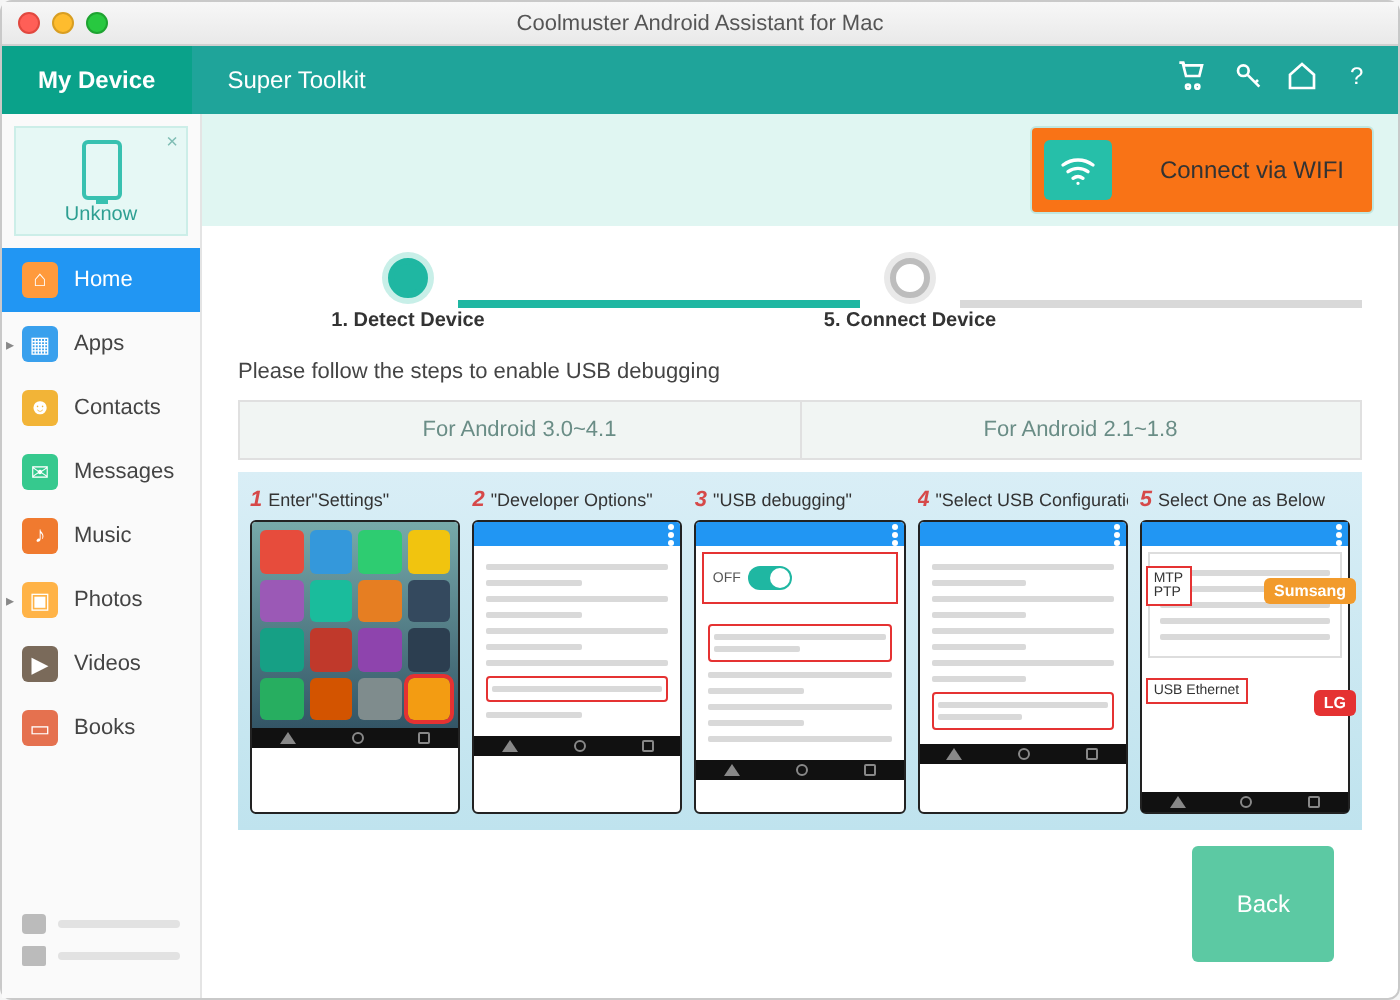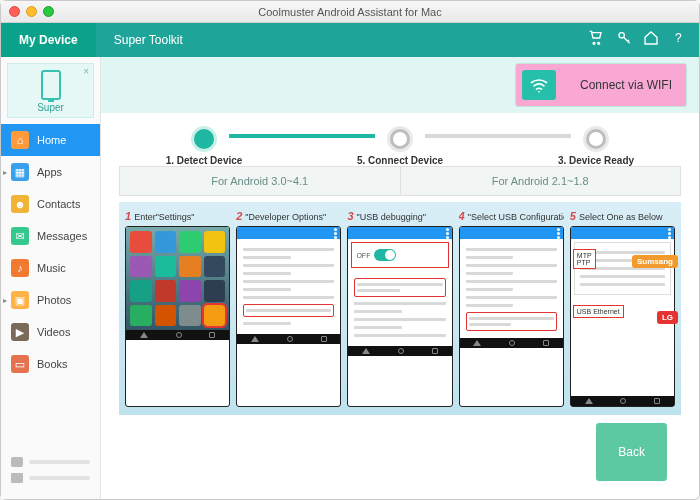--- a/index.html
+++ b/index.html
@@ -29,25 +29,25 @@
   .navitem { display:flex; align-items:center; gap:8px; padding:7px 10px; cursor:pointer; color:#444; position:relative;}
   .navitem.active { background:#2196f3; color:#fff; }
   .navitem .caret { position:absolute; left:2px; font-size:8px; color:#888;}
   .nicon { width:18px; height:18px; border-radius:3px; display:flex; align-items:center; justify-content:center; font-size:11px; color:#fff;}
   .storage { margin-top:auto; padding:10px; }
   .sbar { display:flex; align-items:center; gap:6px; margin-bottom:6px;}
   .sbar-icon { width:12px; height:10px; background:#bbb; border-radius:2px;}
   .sbar-line { flex:1; height:4px; background:#e2e2e2; border-radius:2px;}
   .content { flex:1; display:flex; flex-direction:column; min-width:0; }
   .wifi-row { height:56px; background:#e0f6f2; display:flex; align-items:center; justify-content:flex-end; padding-right:12px; }
-  .wifi-btn { display:flex; align-items:center; gap:24px; border:1px solid #bfe7e0; background:#f9a8d4; border-radius:3px; padding:6px 14px 6px 6px; font-size:12px; color:#333; cursor:pointer;margin-left:37px;}
+  .wifi-btn { display:flex; align-items:center; gap:24px; border:1px solid #bfe7e0; background:#f97316; border-radius:3px; padding:6px 14px 6px 6px; font-size:12px; color:#333; cursor:pointer;margin-left:37px;}
   .wifi-ico { width:34px; height:30px; background:#26bfa9; border-radius:3px; display:flex; align-items:center; justify-content:center;}
   .wifi-ico svg{width:20px;height:20px;fill:#fff;}
   .body { flex:1; padding:10px 18px 10px 18px; overflow:hidden; display:flex; flex-direction:column;}
-  .stepper { display:flex; align-items:center; justify-content:space-between; padding:6px 30px 0 30px; }
+  .stepper { display:flex; align-items:flex-end; justify-content:space-between; padding:6px 30px 0 30px; }
   .sstep { display:flex; flex-direction:column; align-items:center; font-size:10px; color:#555; gap:6px; width:110px;}
   .scircle { width:20px; height:20px; border-radius:50%; border:3px solid #bdbdbd; background:#fff; box-shadow:0 0 0 3px #e9e9e9;}
   .scircle.done { border-color:#1fb7a2; background:#1fb7a2; box-shadow:0 0 0 3px #c8efe8;}
   .slabel { font-weight:600; color:#333; font-size:10px;}
   .sline { height:4px; background:#d9d9d9; flex:1; margin:0 -30px; position:relative; top:-12px;}
   .sline.fill { background:#1fb7a2;}
   .intro { font-size:11px; color:#444; margin:14px 0 8px 0;}
   .vtabs { display:flex; }
   .vtab { flex:1; text-align:center; padding:8px 0; font-size:11px; background:#f1f5f3; border:1px solid #e0e0e0; color:#6a8d86; cursor:pointer; border-left:none;}
   .vtab:first-child{border-left:1px solid #e0e0e0;}
@@ -116,21 +116,21 @@
             <text x="6" y="18" font-size="18" fill="#fff">?</text>
           </svg></span>
     </div>
   </div>
 
   <div class="main">
     <div class="sidebar">
       <div class="device-card">
         <span class="close">×</span>
         <div class="device-phone"></div>
-        <div class="device-label">Super</div>
+        <div class="device-label">Unknow</div>
       </div>
       <ul class="navlist">
         <li class="navitem active">
           <span class="nicon" style="background:#ff9a3c">⌂</span>
           <span>Home</span>
         </li>
         <li class="navitem">
           <span class="caret">▸</span>
           <span class="nicon" style="background:#39a0ed">▦</span>
           <span>Apps</span>
@@ -190,26 +190,23 @@
           <div class="sstep">
             <div class="scircle done"></div>
             <div class="slabel">1. Detect Device</div>
           </div>
           <div class="sline fill"></div>
           <div class="sstep">
             <div class="scircle"></div>
             <div class="slabel">5. Connect Device</div>
           </div>
           <div class="sline"></div>
-          <div class="sstep">
-            <div class="scircle"></div>
-            <div class="slabel">3. Device Ready</div>
-          </div>
-        </div>
-
+        </div>
+
+        <div class="intro">Please follow the steps to enable USB debugging</div>
 
         <div class="vtabs">
           <div class="vtab">For Android 3.0~4.1</div>
           <div class="vtab">For Android 2.1~1.8</div>
         </div>
 
         <div class="steps-row">
           <div class="pstep">
             <div class="pstep-title"><span class="num">1</span><span>Enter"Settings"</span></div>
             <div class="phone">

